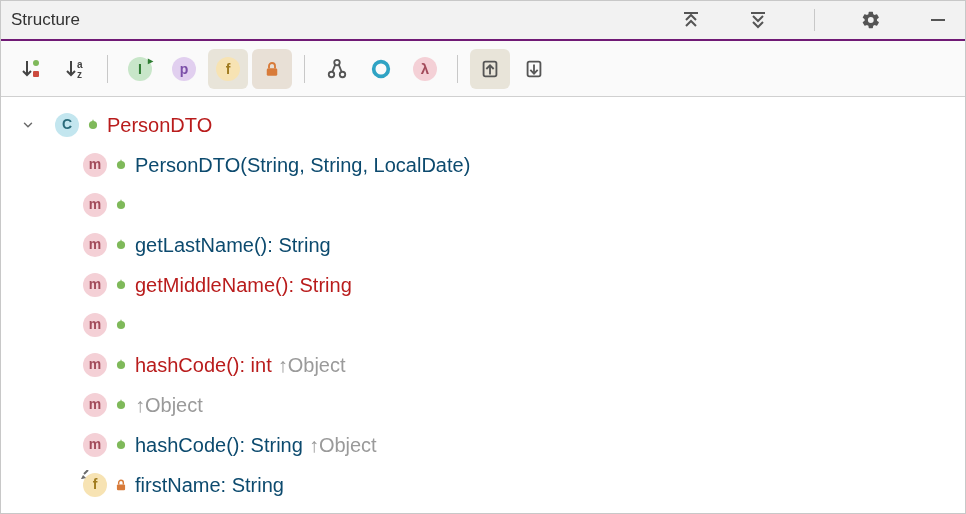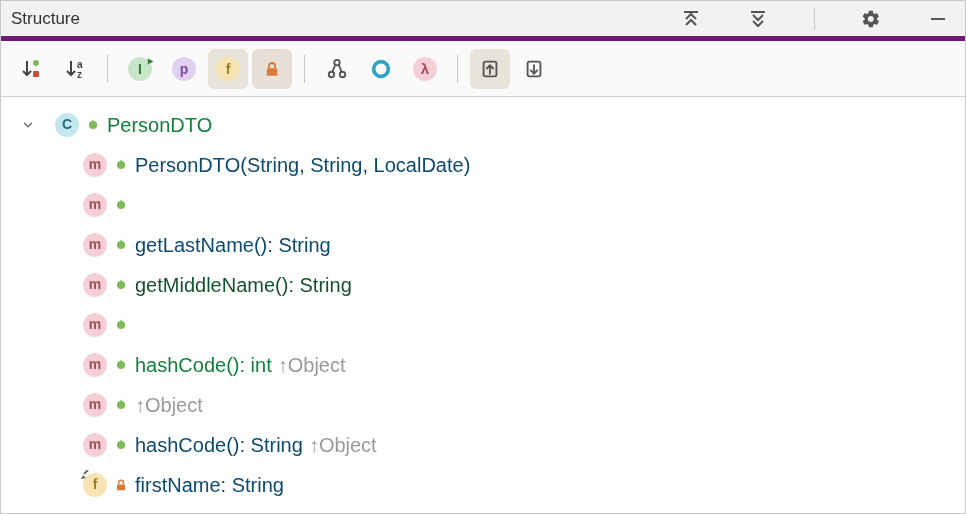--- a/index.html
+++ b/index.html
@@ -14,21 +14,21 @@
     width: 966px;
     height: 514px;
     border: 1px solid #c8c8c8;
     display: flex;
     flex-direction: column;
     overflow: hidden;
   }
   .titlebar {
     height: 40px;
     background: #f2f2f2;
-    border-bottom: 5px solid #701a75;
+    border-bottom: 2px solid #701a75;
     display: flex;
     align-items: center;
     padding: 0 10px;
     gap: 33px;
   }
   .titlebar .title {
     flex: 1;
     font-size: 17px;
     color: #333;
   }
@@ -127,22 +127,22 @@
     width: 16px;
     height: 16px;
     display: flex;
     align-items: center;
     justify-content: center;
     flex: 0 0 16px;
   }
   .label {
     color: #0c4a6e;
   }
-  .label.highlight-blue { color: #15803d; text-align: center; }
-  .label.highlight-green { color: #14532d; }
+  .label.highlight-blue { color: #b91c1c; text-align: center; }
+  .label.highlight-green { color: #b91c1c; }
   .origin {
     color: #9a9a9a;
   }
   .origin-arrow { color: #9a9a9a; }
   .pen-dot {
     position:absolute;
     top:-3px; left:-3px;
     width:10px; height:10px;
   }
 </style>

